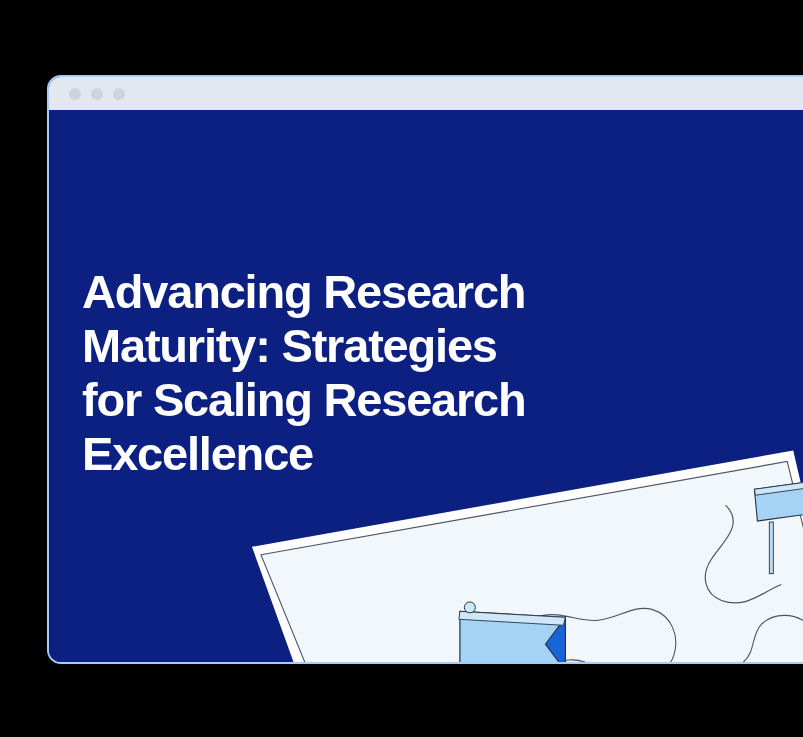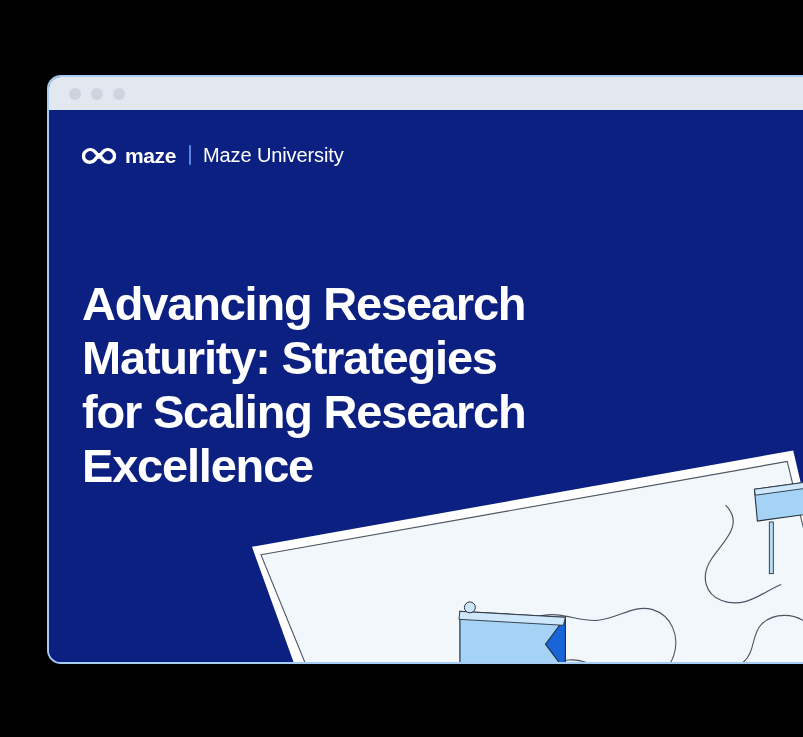--- a/index.html
+++ b/index.html
@@ -100,21 +100,21 @@
     font-size: 20px;
     font-weight: 400;
     letter-spacing: -0.1px;
     line-height: 1;
   }
 
   
   #headline {
     position: absolute;
     left: 33px;
-    top: 167px;
+    top: 155px;
     width: 560px;
     color: #ffffff;
     font-size: 47px;
     font-weight: 800;
     line-height: 54px;
     letter-spacing: -1.2px;
     white-space: pre-line;
     margin: 0;
   }
 
@@ -187,30 +187,20 @@
           <g>
             <rect x="431" y="540" width="5" height="80" fill="#b9ddf7" stroke="#27323f" stroke-width="0.9"></rect>
             <path d="M413,505 L519,511 L519,565 L413,560 Z" fill="#a4d3f5" stroke="#27323f" stroke-width="1.2"></path>
             <path d="M519,511 L519,565 L499,538 Z" fill="#1765d8" stroke="#27323f" stroke-width="1.1"></path>
             <path d="M413,505 L519,511 L517,519 L412,513 Z" fill="#cfe7fa" stroke="#27323f" stroke-width="0.9"></path>
             <circle cx="423" cy="501" r="5.5" fill="#cfe7fa" stroke="#27323f" stroke-width="1"></circle>
           </g>
         </svg>
       </div>
 
-      <div id="brand">
-        <svg id="maze-mark" viewBox="0 0 34 20" xmlns="http://www.w3.org/2000/svg">
-          <path d="M3.4 15.6 C0.6 12.9 0.9 8.4 4.1 6.0 C7.0 3.8 11.0 4.3 13.3 7.1 L17.0 11.6 L20.7 7.1 C23.0 4.3 27.0 3.8 29.9 6.0 C33.1 8.4 33.4 12.9 30.6 15.6" fill="none" stroke="#ffffff" stroke-width="3.4" stroke-linecap="round"></path>
-          <path d="M3.4 15.6 C6.5 18.1 10.6 17.6 13.0 14.6 L17.0 9.7" fill="none" stroke="#ffffff" stroke-width="3.4" stroke-linecap="round"></path>
-          <path d="M30.6 15.6 C27.5 18.1 23.4 17.6 21.0 14.6 L17.0 9.7" fill="none" stroke="#ffffff" stroke-width="3.4" stroke-linecap="round"></path>
-        </svg>
-        <span id="maze-wordmark">maze</span>
-        <span id="brand-divider"></span>
-        <span id="brand-sub">Maze University</span>
-      </div>
 
       <h1 id="headline">Advancing Research
 Maturity: Strategies
 for Scaling Research
 Excellence</h1>
 
     </div>
   </div>
 </div>
 

